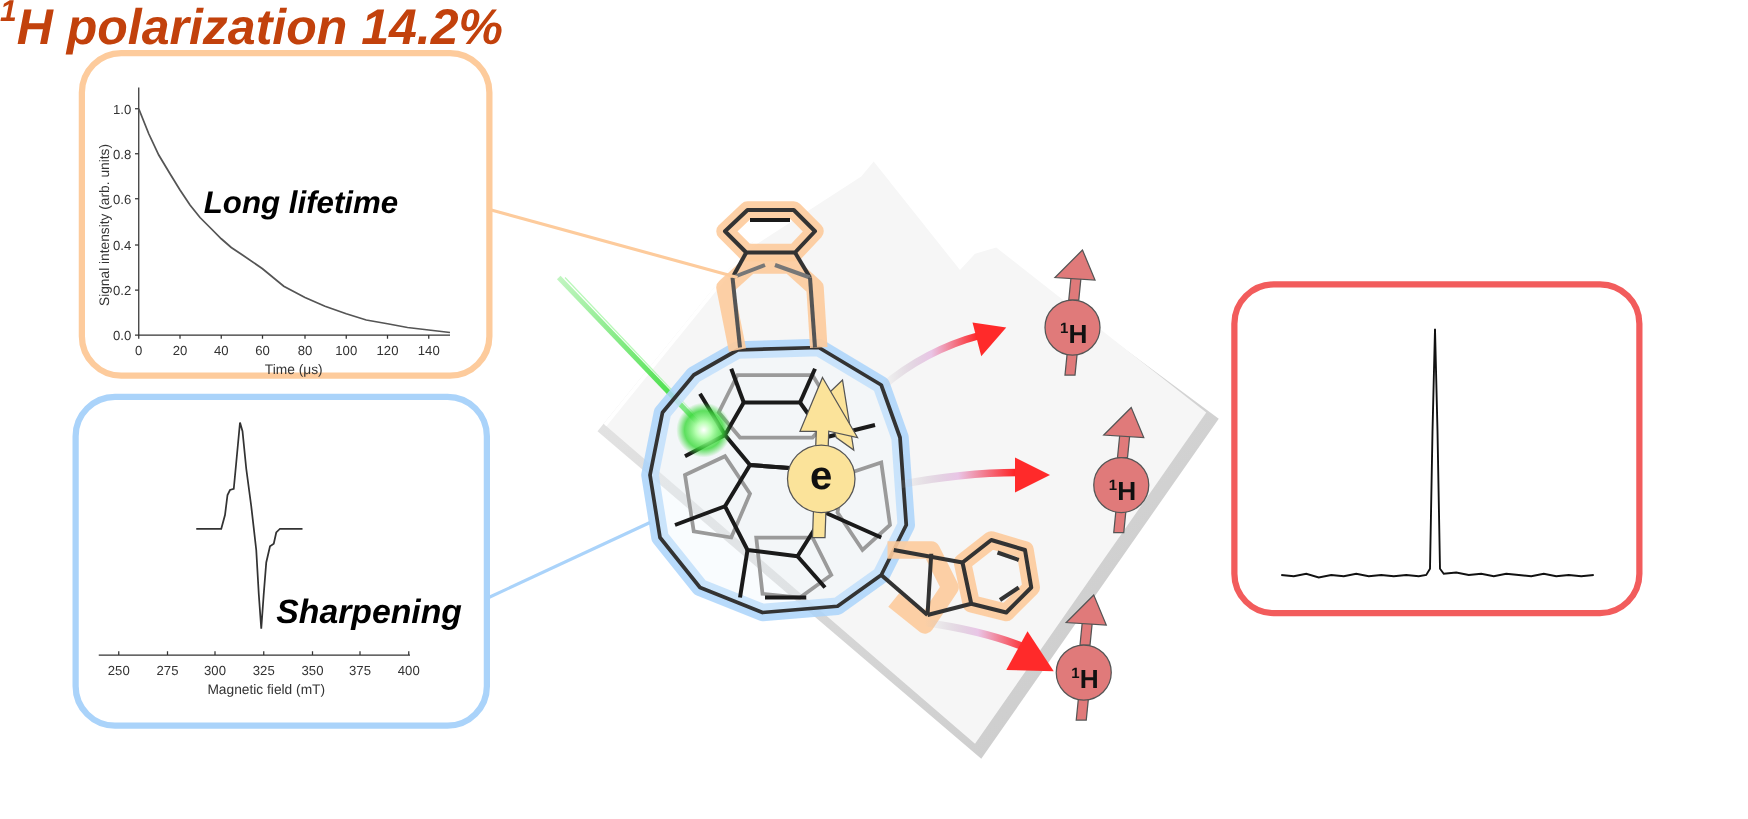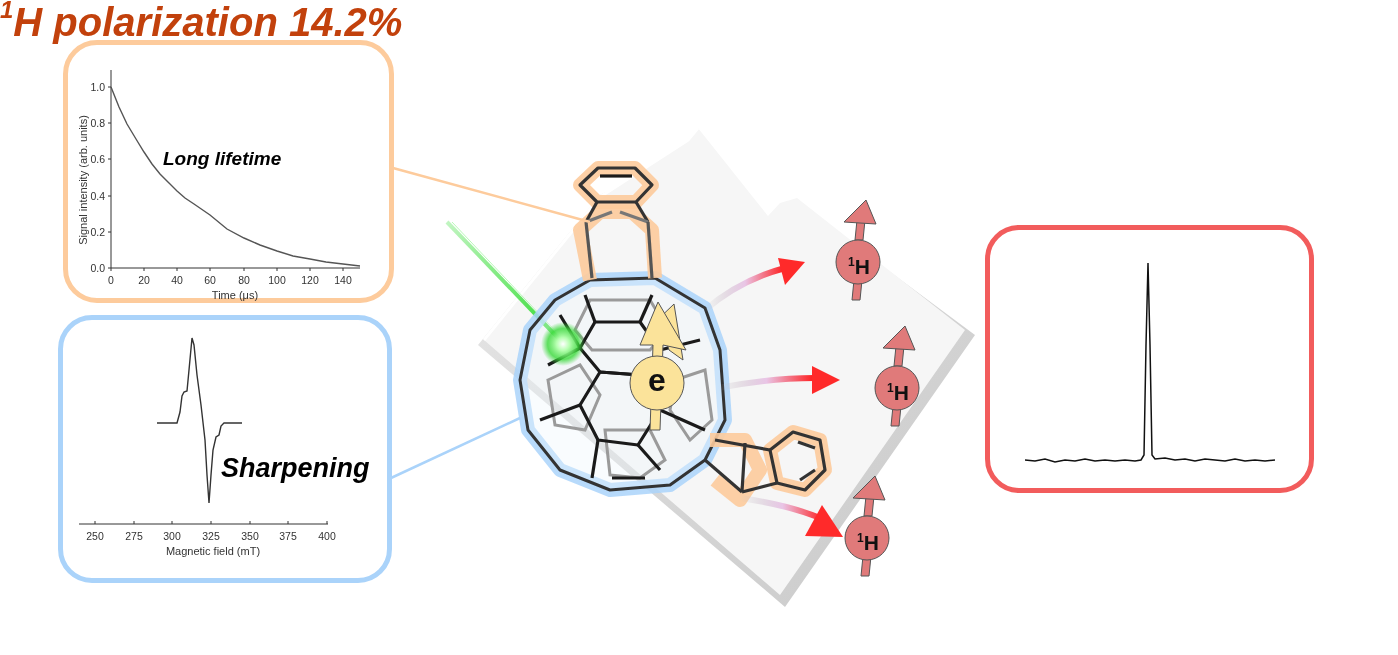--- a/index.html
+++ b/index.html
@@ -5,22 +5,22 @@
   html, body { margin:0; padding:0; background:#ffffff; }
   body { width:1398px; height:655px; position:relative; overflow:hidden;
          font-family:"Liberation Sans", "DejaVu Sans", sans-serif; }
   .abs { position:absolute; }
   .panel { position:absolute; box-sizing:border-box; border-radius:34px; background:#fff; }
   #panel-lifetime { left:63px; top:40px; width:331px; height:263px; border:5px solid #FDCB9C; }
   #panel-esr { left:58px; top:315px; width:334px; height:268px; border:5px solid #AAD3FA; }
   #panel-nmr { left:985px; top:225px; width:329px; height:268px; border:5px solid #F25C5C; }
   .callout { position:absolute; font-weight:bold; font-style:italic; color:#000;
              font-family:"Liberation Sans", sans-serif; white-space:nowrap; }
-  #label-lifetime { left:163px; top:148px; font-size:19px; }
-  #label-sharpening { left:221px; top:453px; font-size:27px; }
+  #label-lifetime { left:163px; top:148px; font-size:25px; }
+  #label-sharpening { left:221px; top:474px; font-size:27px; }
   #title-polarization { left:928px; top:178px; font-size:40px; color:#c2410c; font-weight:bold; font-style:italic; white-space:nowrap; }
   #title-polarization sup { font-size:24px; position:relative; top:-4px; vertical-align:top; }
   .tick-label { font-size:10.5px; fill:#333; font-family:"Liberation Sans", sans-serif; }
   .axis-title { font-size:11px; fill:#333; font-family:"Liberation Sans", sans-serif; }
   svg text { font-family:"Liberation Sans", sans-serif; }
 </style>
 </head>
 <body>
 
 <svg class="abs" style="left:0;top:0" width="1398" height="655" viewBox="0 0 1398 655">

